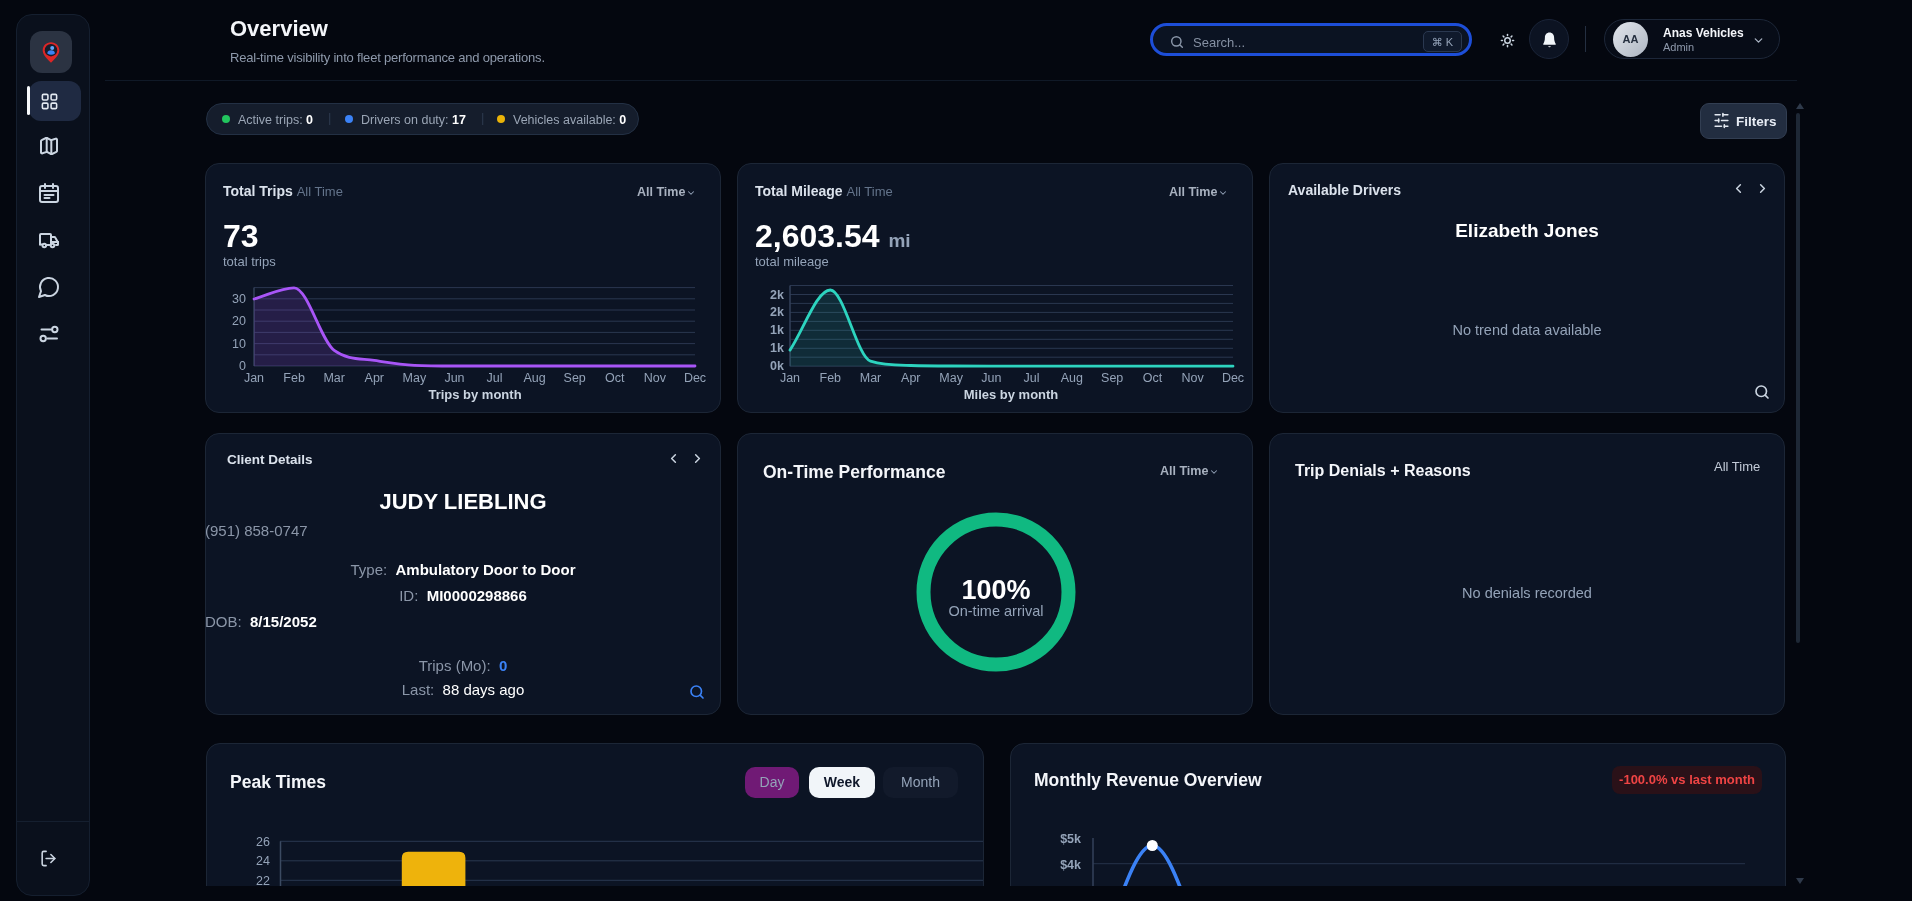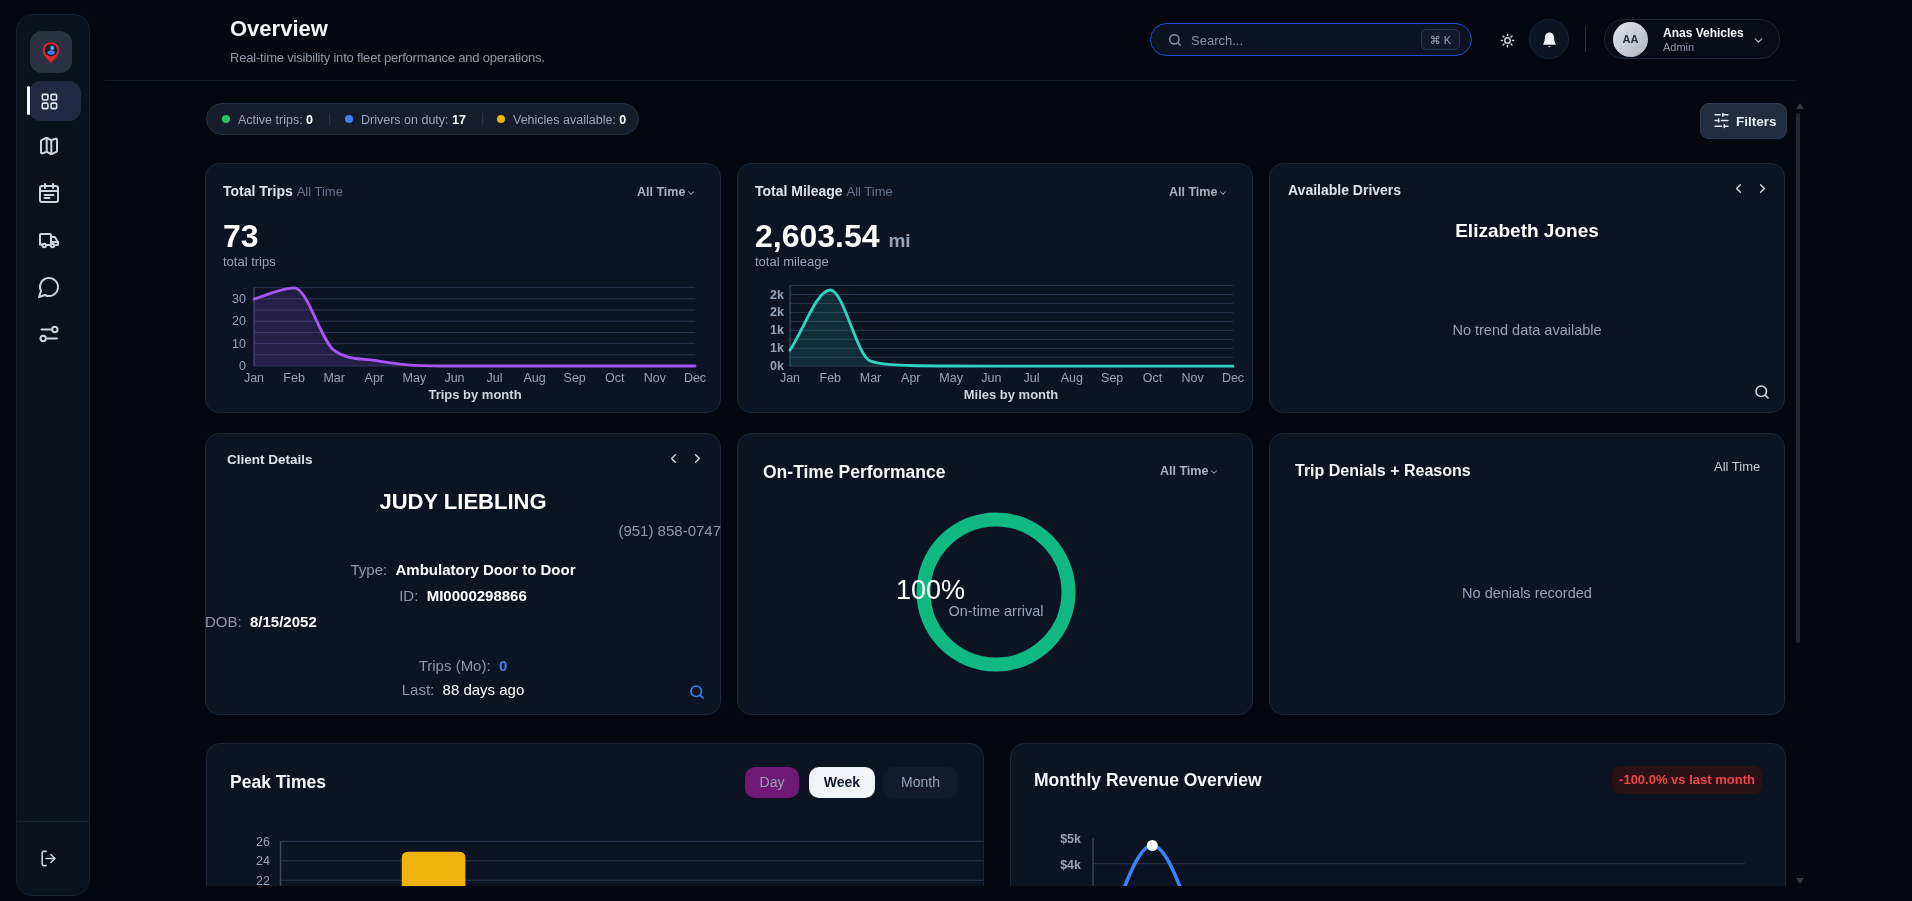--- a/index.html
+++ b/index.html
@@ -73,21 +73,21 @@
     <path d="M9 21H6a2 2 0 0 1-2-2V5a2 2 0 0 1 2-2h3"></path>
       <polyline points="15 17 20 12 15 7"></polyline>
       <line x1="20" y1="12" x2="9" y2="12"></line>
   </svg>
 </div>
 
 <div class="abs" style="left:230px;top:16px;font-size:22px;font-weight:bold;color:#f4f6fa;">Overview</div>
 <div class="abs" style="left:230px;top:50px;font-size:13px;letter-spacing:-0.2px;color:#8e99ab;">Real-time visibility into fleet performance and operations.</div>
 <div class="abs" style="left:105px;top:80px;width:1692px;border-top:1px solid #101927;"></div>
 
-<div class="abs" style="left:1150px;top:23px;width:322px;height:33px;border-radius:17px;background:#0b1322;border:1px solid #1d4ed8;">
+<div class="abs" style="left:1150px;top:23px;width:322px;height:33px;border-radius:17px;background:#0b1322;border:3px solid #1d4ed8;">
   <svg class="abs" style="left:16px;top:8px;" width="16" height="16" viewBox="0 0 24 24" fill="none" stroke="#8a96a8" stroke-width="2.2" stroke-linecap="round">
       <circle cx="11" cy="11" r="7"></circle>
       <path d="M20 20l-3.5-3.5"></path>
     </svg>
   <div class="abs" style="left:40px;top:9px;font-size:13px;color:#8691a3;">Search...</div>
   <div class="abs" style="left:270px;top:5px;width:39px;height:21px;border:1px solid #2a3850;border-radius:5px;background:#101a2c;font-size:11px;color:#94a3b8;text-align:center;line-height:20px;">⌘ K</div>
 </div>
 
 <svg class="abs" style="left:1500px;top:32.5px;" width="15" height="15" viewBox="0 0 24 24" fill="none" stroke="#cbd5e1" stroke-width="2.4" stroke-linecap="round">
     <circle cx="12" cy="12" r="4.4"></circle>
@@ -260,40 +260,40 @@
 <div class="card" style="left:1269px;top:433px;width:516px;height:282px;"></div>
 
 <div class="abs" style="left:227px;top:452px;font-size:13.5px;font-weight:bold;color:#dbe2ec;">Client Details</div>
 <svg class="abs" style="left:666px;top:451px;" width="15" height="15" viewBox="0 0 24 24" fill="none" stroke="#cbd5e1" stroke-width="2.4" stroke-linecap="round" stroke-linejoin="round">
     <polyline points="15 18 9 12 15 6"></polyline>
   </svg>
 <svg class="abs" style="left:690px;top:451px;" width="15" height="15" viewBox="0 0 24 24" fill="none" stroke="#cbd5e1" stroke-width="2.4" stroke-linecap="round" stroke-linejoin="round">
     <polyline points="9 18 15 12 9 6"></polyline>
   </svg>
 <div class="abs" style="left:205px;top:489px;width:516px;text-align:center;font-size:22px;font-weight:bold;color:#ffffff;">JUDY LIEBLING</div>
-<div class="abs" style="left:205px;top:522px;width:516px;text-align:right;font-size:15px;color:#8b96a8;">(951) 858-0747</div>
+<div class="abs" style="left:205px;top:522px;width:516px;text-align:left;font-size:15px;color:#8b96a8;">(951) 858-0747</div>
 <div class="abs" style="left:205px;top:561px;width:516px;text-align:center;font-size:15px;color:#8b96a8;">Type: <b style="color:#fff;text-align:right;">&nbsp;Ambulatory Door to Door</b></div>
 <div class="abs" style="left:205px;top:587px;width:516px;text-align:center;font-size:15px;color:#8b96a8;">ID: <b style="color:#fff;">&nbsp;MI0000298866</b></div>
 <div class="abs" style="left:205px;top:613px;width:516px;text-align:left;font-size:15px;color:#8b96a8;">DOB: <b style="color:#fff;">&nbsp;8/15/2052</b></div>
 <div class="abs" style="left:205px;top:657px;width:516px;text-align:center;font-size:15px;color:#8b96a8;">Trips (Mo): <b style="color:#3b82f6;">&nbsp;0</b></div>
 <div class="abs" style="left:205px;top:681px;width:516px;text-align:center;font-size:15px;color:#8b96a8;">Last: <span style="color:#fff;">&nbsp;88 days ago</span></div>
 <svg class="abs" style="left:688px;top:683px;" width="18" height="18" viewBox="0 0 24 24" fill="none" stroke="#3b82f6" stroke-width="2.2" stroke-linecap="round">
     <circle cx="11" cy="11" r="7"></circle>
     <path d="M20 20l-3.5-3.5"></path>
   </svg>
 
 <div class="abs" style="left:763px;top:462px;font-size:17.5px;font-weight:bold;color:#f4f6fa;">On-Time Performance</div>
 <div class="abs" style="left:1160px;top:464px;font-size:12.5px;font-weight:bold;color:#a8b1bf;">All Time</div>
 <svg class="abs" style="left:1208.5px;top:466.5px;" width="10" height="10" viewBox="0 0 24 24" fill="none" stroke="#94a3b8" stroke-width="2.5" stroke-linecap="round" stroke-linejoin="round">
     <polyline points="6 9 12 15 18 9"></polyline>
   </svg>
 <svg class="abs" style="left:0;top:0;" width="1912" height="901">
     <circle cx="996" cy="592" r="72.5" fill="none" stroke="#10b981" stroke-width="14"></circle>
   </svg>
-<div class="abs" style="left:896px;top:575px;width:200px;text-align:left;font-size:27px;font-weight:normal;color:#ffffff;">100%</div>
+<div class="abs" style="left:896px;top:575px;width:200px;text-align:center;font-size:27px;font-weight:bold;color:#ffffff;">100%</div>
 <div class="abs" style="left:896px;top:603px;width:200px;text-align:center;font-size:14.5px;color:#94a3b8;">On-time arrival</div>
 
 <div class="abs" style="left:1295px;top:462px;font-size:16px;font-weight:bold;color:#f4f6fa;">Trip Denials + Reasons</div>
 <div class="abs" style="left:1714px;top:459px;font-size:13px;color:#c3cbd8;">All Time</div>
 <div class="abs" style="left:1269px;top:585px;width:516px;text-align:center;font-size:14.5px;color:#94a3b8;">No denials recorded</div>
 
 <div class="card" style="left:206px;top:743px;width:778px;height:260px;"></div>
 <div class="card" style="left:1010px;top:743px;width:776px;height:260px;"></div>
 
 <div class="abs" style="left:230px;top:772px;font-size:17.5px;font-weight:bold;color:#f4f6fa;">Peak Times</div>

